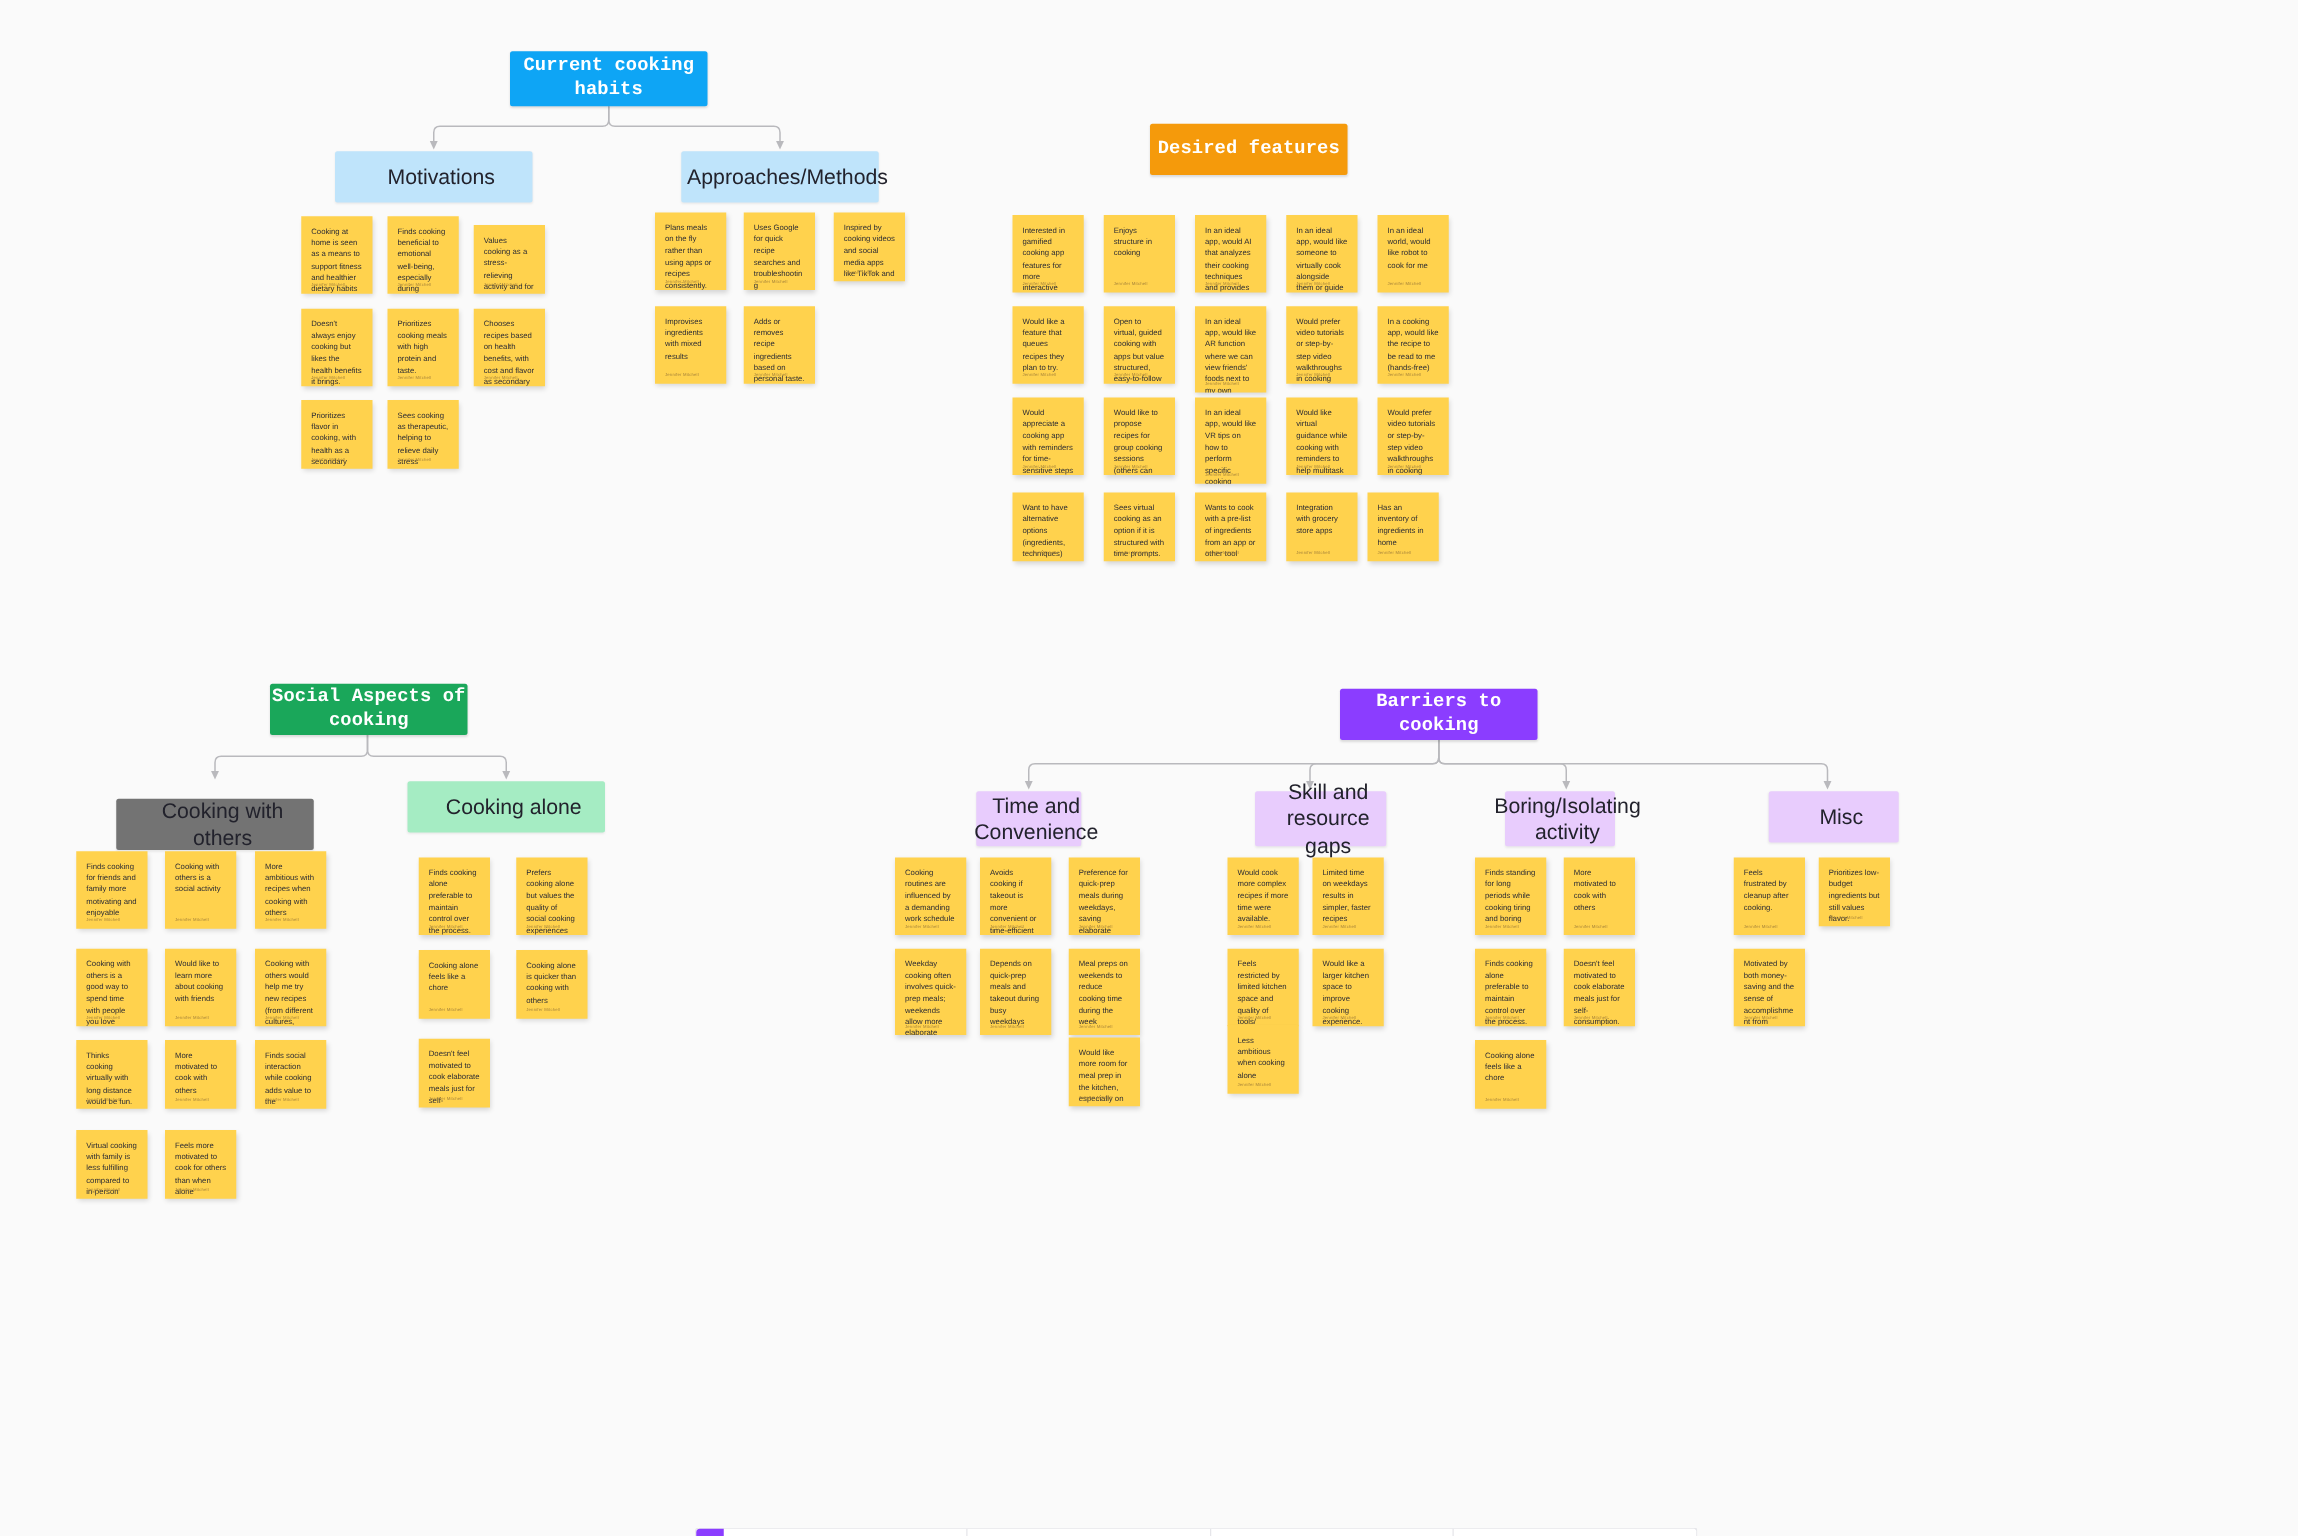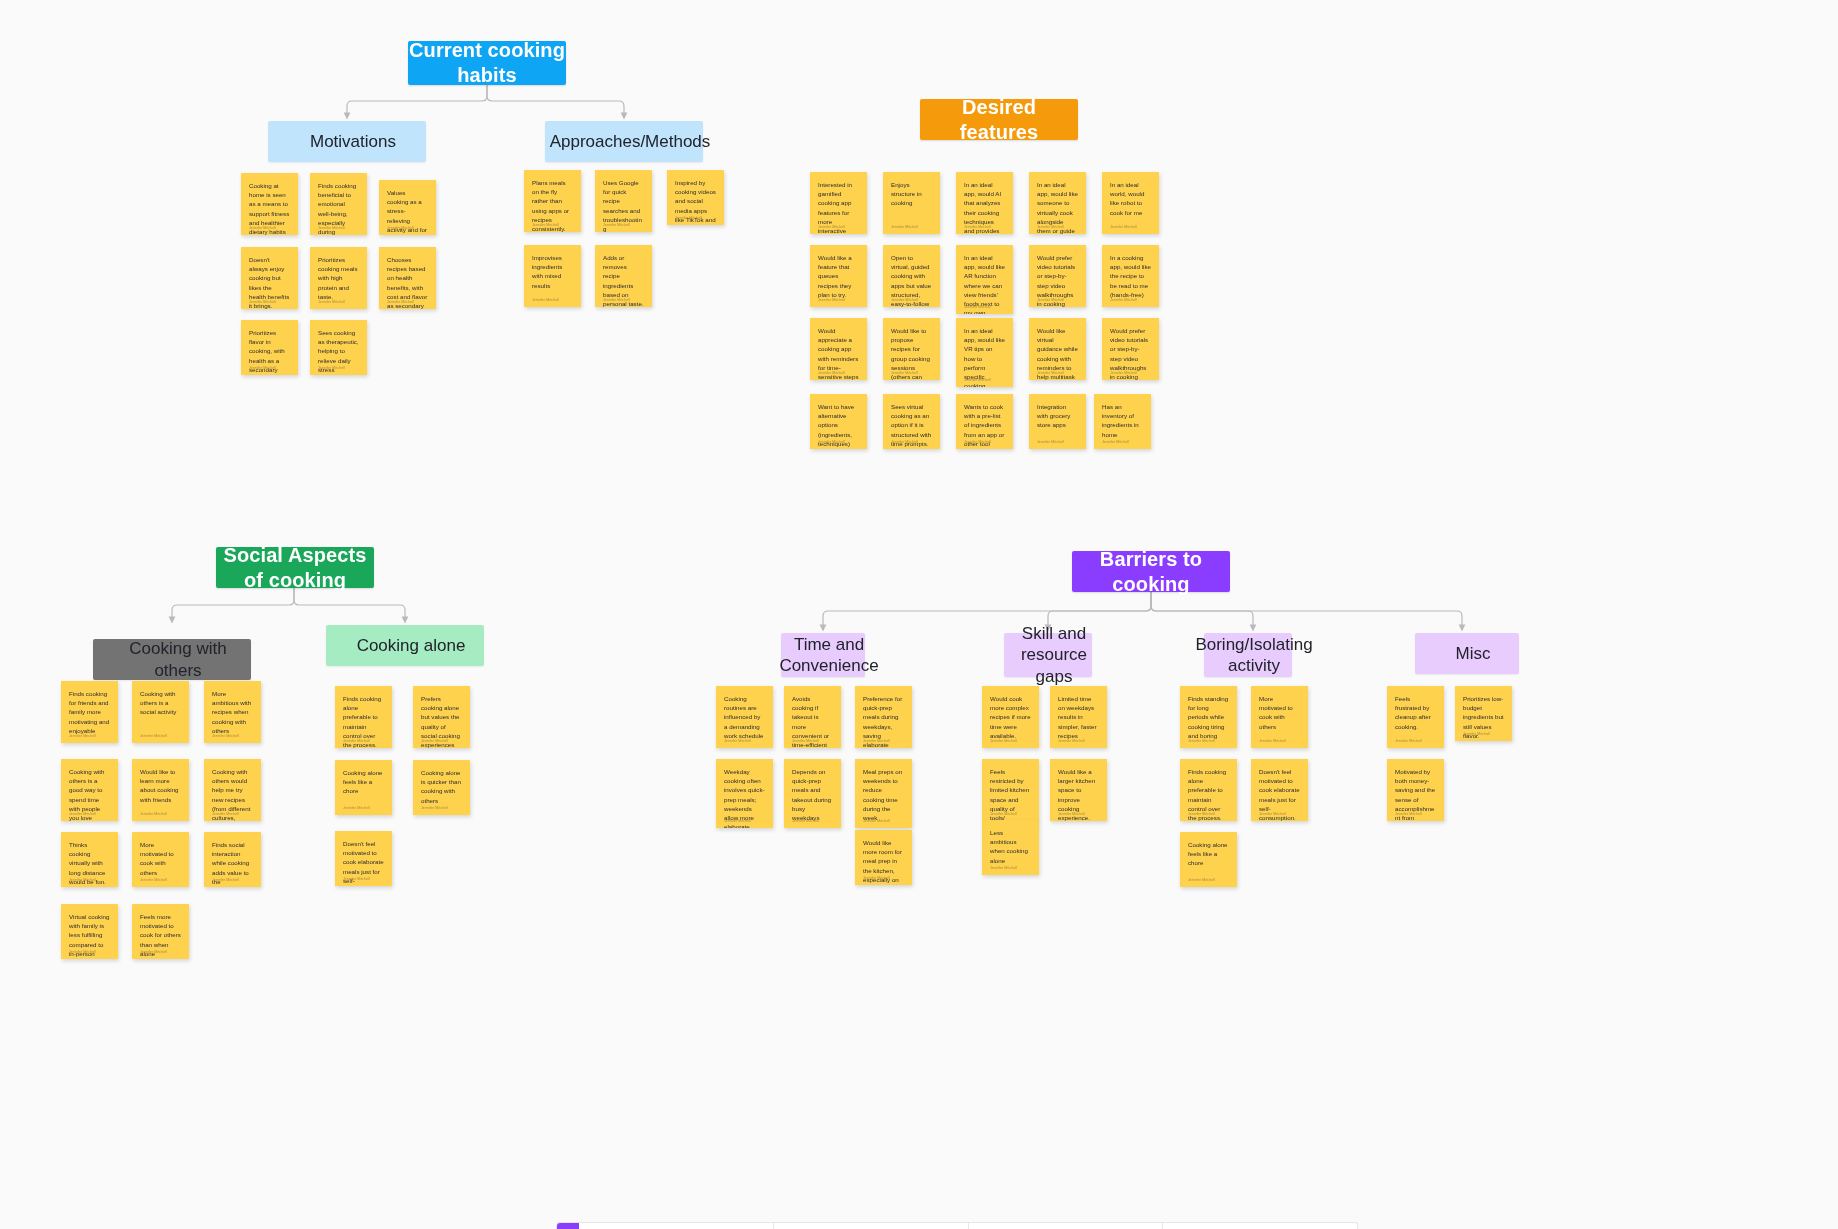--- a/index.html
+++ b/index.html
@@ -17,23 +17,24 @@
     position:absolute;
     box-sizing:border-box;
     display:flex;align-items:center;justify-content:center;
     text-align:center;
     border-radius:2px;
     line-height:1.25;
   }
   .root{
     color:#ffffff;
     font-weight:700;
-    font-size:20px;
+    font-size:15px;
     letter-spacing:.1px;
     box-shadow:0 1px 2px rgba(0,0,0,.13);
+    font-family:Liberation Mono, monospace;
   }
   .sub{
     font-size:17px;
     color:#22222c;
     font-weight:400;
     box-shadow:0 1px 2px rgba(0,0,0,.07);
     padding-left:12px;
   }
 
   
@@ -344,21 +345,21 @@
       <div class="author">Jennifer Mitchell</div>
     </div>
     <div class="note" style="left: 855px; top: 759px; width: 57px; height: 69px; background: rgb(255, 210, 77);">
       <div class="txt">Meal preps on weekends to reduce cooking time during the week</div>
       <div class="author">Jennifer Mitchell</div>
     </div>
     <div class="note" style="left: 855px; top: 830px; width: 57px; height: 55px; background: rgb(255, 210, 77);">
       <div class="txt">Would like more room for meal prep in the kitchen, especially on weekends.</div>
       <div class="author">Jennifer Mitchell</div>
     </div>
-    <div class="node sub" style="left: 1004px; top: 633px; width: 88px; height: 44px; background: rgb(232, 204, 253);">
+    <div class="node sub" style="left: 1004px; top: 633px; width: 105px; height: 44px; background: rgb(232, 204, 253);">
       <span>Skill and resource gaps</span>
     </div>
     <div class="note" style="left: 982px; top: 686px; width: 57px; height: 62px; background: rgb(255, 210, 77);">
       <div class="txt">Would cook more complex recipes if more time were available.</div>
       <div class="author">Jennifer Mitchell</div>
     </div>
     <div class="note" style="left: 1050px; top: 686px; width: 57px; height: 62px; background: rgb(255, 210, 77);">
       <div class="txt">Limited time on weekdays results in simpler, faster recipes</div>
       <div class="author">Jennifer Mitchell</div>
     </div>

